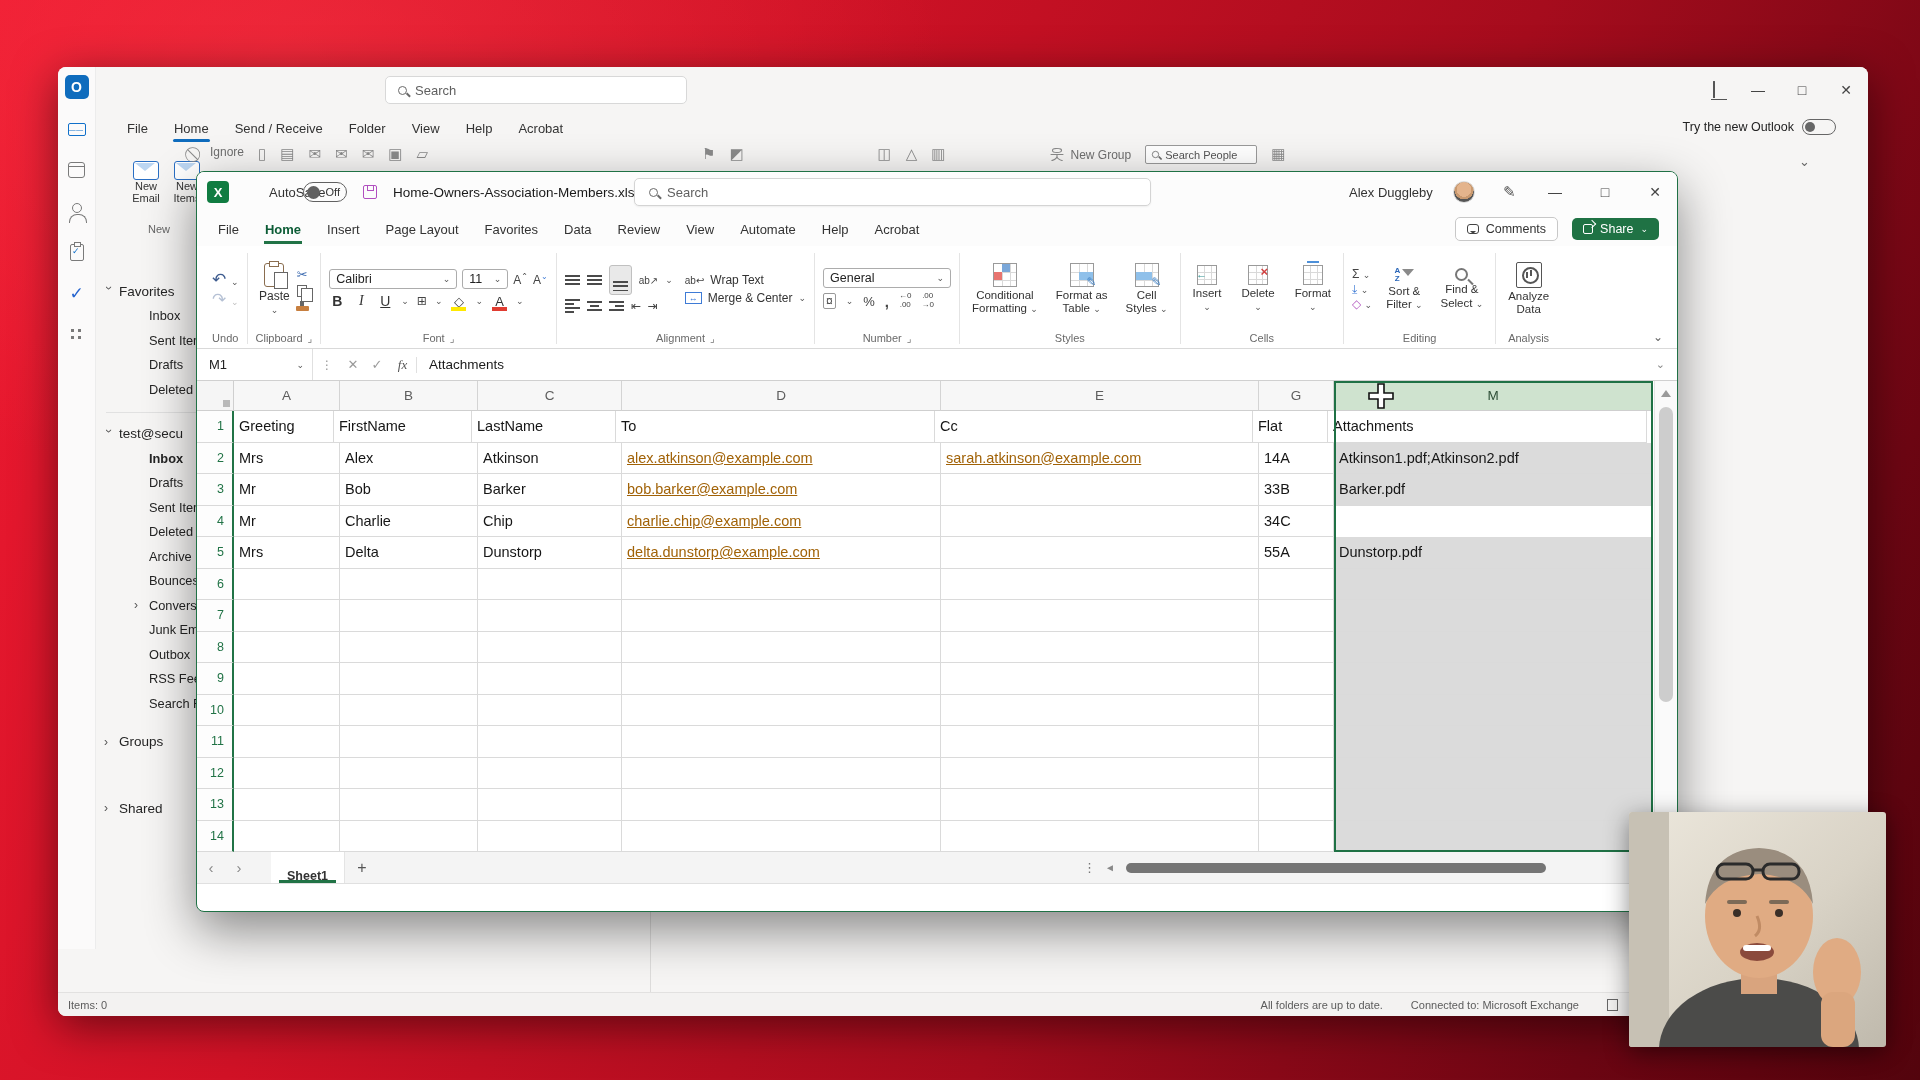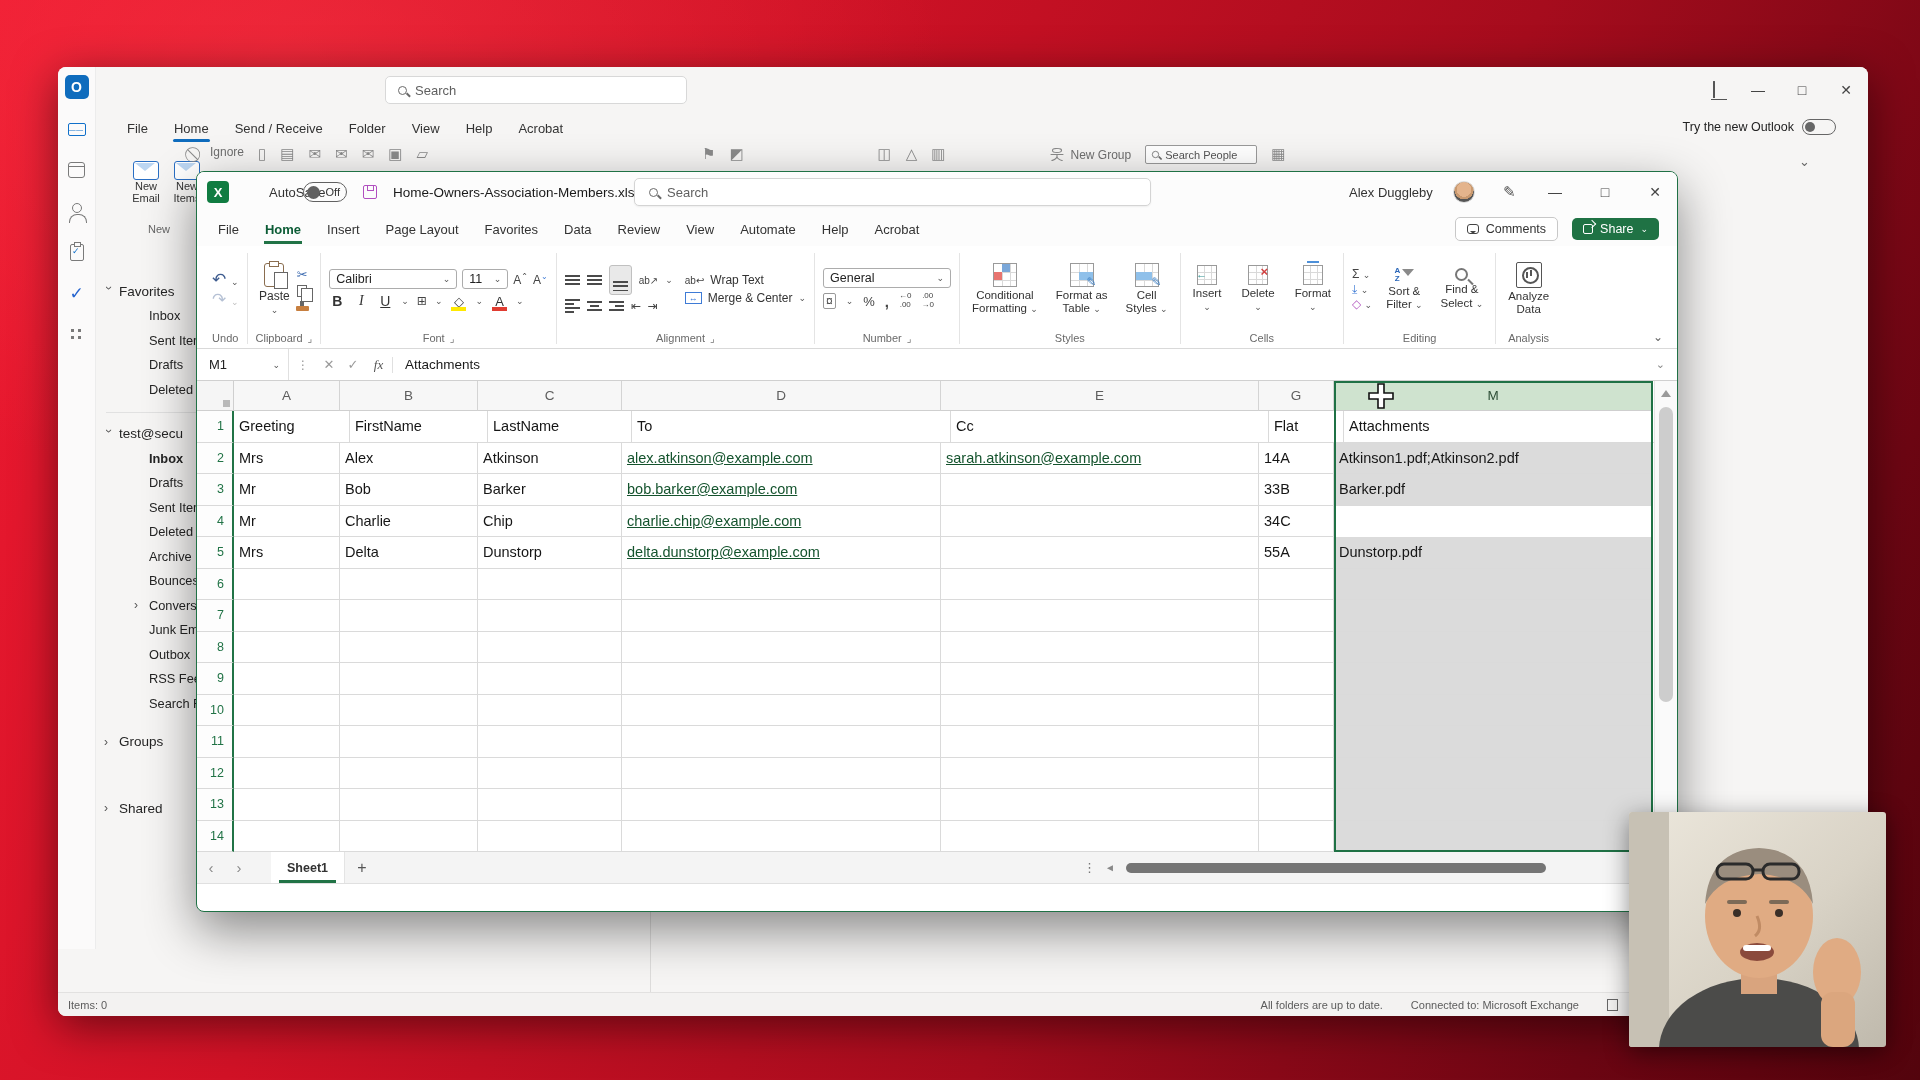--- a/index.html
+++ b/index.html
@@ -188,21 +188,21 @@
   .azf b { font-size:8px; color:#2a66b8; } 
   .funnel { width:0; height:0; border:6px solid transparent; border-top:7px solid #8a8a8a; margin-top:1px; }
   .magbig { width:13px; height:13px; border:2px solid #777; border-radius:50%; position:relative; }
   .magbig::after { content:""; position:absolute; left:10px; top:11px; width:7px; height:2px; background:#777; transform:rotate(45deg); }
   .anic { width:26px; height:26px; border:1.5px solid #555; border-radius:2px; position:relative; background:#fff; }
   .anic::before { content:""; position:absolute; left:5px; top:4px; width:13px; height:13px; border:2px solid #555; border-radius:50%; background:#fff; }
   .anic::after { content:""; position:absolute; left:9px; top:9px; width:2px; height:6px; background:#555; box-shadow:4px -2px 0 #555; }
   .rib-chev { position:absolute; right:14px; bottom:4px; color:#666; font-size:12px; }
 
   .xl-formula { height:32px; border-bottom:1px solid #d0d0d0; display:flex; align-items:center; background:#fff; font-size:13px; }
-  .namebox { width:92px; padding:0 8px 0 12px; display:flex; justify-content:space-between; align-items:center;
+  .namebox { width:116px; padding:0 8px 0 12px; display:flex; justify-content:space-between; align-items:center;
     color:#222; height:100%; border-right:1px solid #e0e0e0; }
   .fb-dots { color:#999; padding:0 8px; font-size:12px; }
   .fb-btn { color:#9a9a9a; width:24px; text-align:center; font-size:13px; }
   .fx { font-family:"Liberation Serif",serif; font-style:italic; color:#555; width:28px; text-align:center;
     border-right:1px solid #e0e0e0; }
   .fb-text { padding-left:12px; color:#1a1a1a; font-size:13.5px; }
   .fb-chev { margin-left:auto; margin-right:12px; color:#888; font-size:11px; }
 
   .xl-grid { position:relative; height:471px; background:#fff; }
   .ghead { display:flex; height:30px; }
@@ -212,32 +212,32 @@
   .col-h { background:#f7f7f7; border-right:1px solid #d4d4d4; border-bottom:1px solid #cfcfcf;
     text-align:center; line-height:29px; font-size:13.5px; color:#5d5d5d; }
   .col-h.selcol { background:#cfe3cf; color:#2f4f38; }
   .g-row { display:flex; height:31.5px; }
   .row-h { width:37px; background:#fdfdfd; border-right:2px solid #217346; border-bottom:1px solid #d9d9d9;
     text-align:right; padding-right:8px; font-size:12.5px; color:#217346; line-height:30.5px; }
   .g-cell { border-right:1px solid #dadada; border-bottom:1px solid #dadada; font-size:14.5px; color:#161616;
     line-height:30.5px; padding-left:5px; white-space:nowrap; overflow:hidden; }
   .g-cell.m-sel { background:#dbdbdb; }
   .g-cell.m-active { background:#ffffff; }
-  .cell-link { color:#14532d; text-decoration:underline; }
+  .cell-link { color:#a16207; text-decoration:underline; }
   .sel-outline { position:absolute; left:1137px; top:0; width:319px; height:471px; border:2px solid #1f7145;
     pointer-events:none; }
   .vscroll { position:absolute; right:0; top:0; width:23px; height:471px; background:#fafafa; border-left:1px solid #e4e4e4; }
   .vs-up { position:absolute; top:4px; left:6px; width:0; height:0; border:5px solid transparent; border-bottom:7px solid #9a9a9a; }
   .vs-thumb { position:absolute; top:26px; left:4px; width:14px; height:295px; background:#cdcdcd; border-radius:7px; }
   .cursor-cross { position:absolute; left:1170px; top:1px; pointer-events:none; }
 
   .xl-sheetrow { height:32px; background:#f4f4f4; border-bottom:1px solid #e0e0e0; position:relative;
     display:flex; align-items:center; font-size:13px; color:#555; }
   .sh-nav { width:28px; text-align:center; color:#888; font-size:15px; }
-  .sheet-tab { background:#fff; height:100%; display:flex; align-items:center; padding:0 16px; margin-left:18px;
+  .sheet-tab { background:#fff; height:100%; display:flex; align-items:flex-end; padding:0 16px; margin-left:18px;
     font-weight:bold; color:#333; font-size:12.5px; position:relative; border-right:1px solid #e4e4e4; }
   .sheet-tab::after { content:""; position:absolute; left:8px; right:8px; bottom:0; height:3px; background:#217346; }
   .add-sheet { width:34px; text-align:center; color:#555; font-size:16px; }
   .hs-dots { position:absolute; left:886px; color:#777; font-size:13px; }
   .hs-left { position:absolute; left:908px; color:#888; font-size:10px; }
   .hs-thumb { position:absolute; left:929px; top:11px; width:420px; height:10px; background:#757575; border-radius:6px; }
 
   .xl-status { height:27px; background:#fafafa; display:flex; align-items:center; font-size:11.5px; color:#4d4d4d;
     padding:0 12px; position:relative; }
   .acc-ic { width:12px; height:12px; position:relative; margin:0 6px 0 26px; }
@@ -743,21 +743,21 @@
         <div class="col-h" style="width: 138px;">B</div>
         <div class="col-h" style="width: 144px;">C</div>
         <div class="col-h" style="width: 319px;">D</div>
         <div class="col-h" style="width: 318px;">E</div>
         <div class="col-h" style="width: 75px;">G</div>
         <div class="col-h selcol" style="width: 319px;">M</div>
       </div>
     <div id="grid-rows">
         <div class="g-row">
           <div class="row-h">1</div>
-          <div class="g-cell" style="width: 116px;">Greeting</div>
+          <div class="g-cell" style="width: 100px;">Greeting</div>
           <div class="g-cell" style="width: 138px;">FirstName</div>
           <div class="g-cell" style="width: 144px;">LastName</div>
           <div class="g-cell" style="width: 319px;">To</div>
           <div class="g-cell" style="width: 318px;">Cc</div>
           <div class="g-cell" style="width: 75px;">Flat</div>
           <div class="g-cell m-active" style="width: 319px;">Attachments</div>
         </div>
         <div class="g-row">
           <div class="row-h">2</div>
           <div class="g-cell" style="width: 106px;">Mrs</div>

